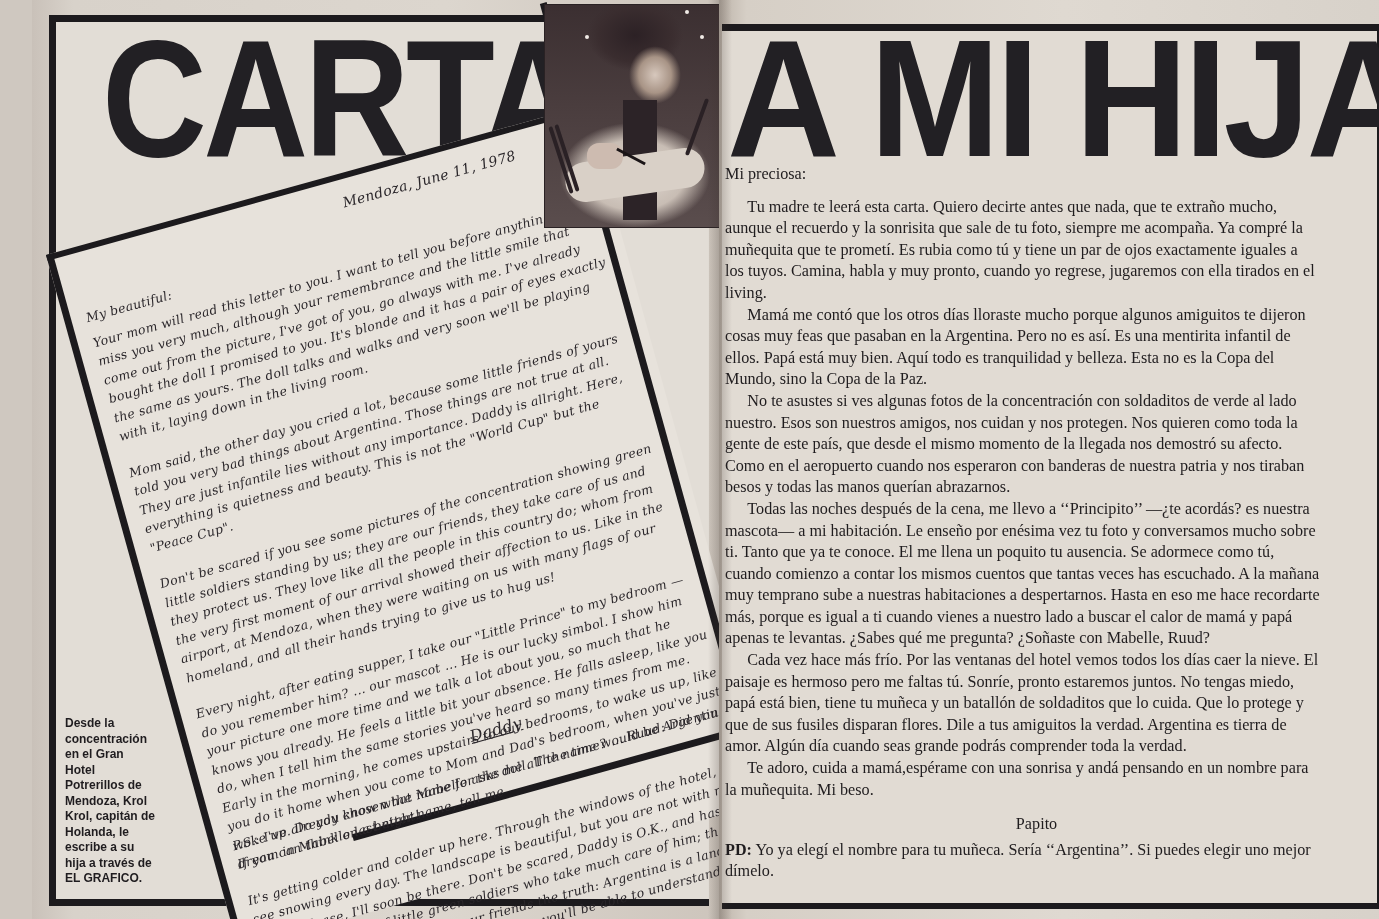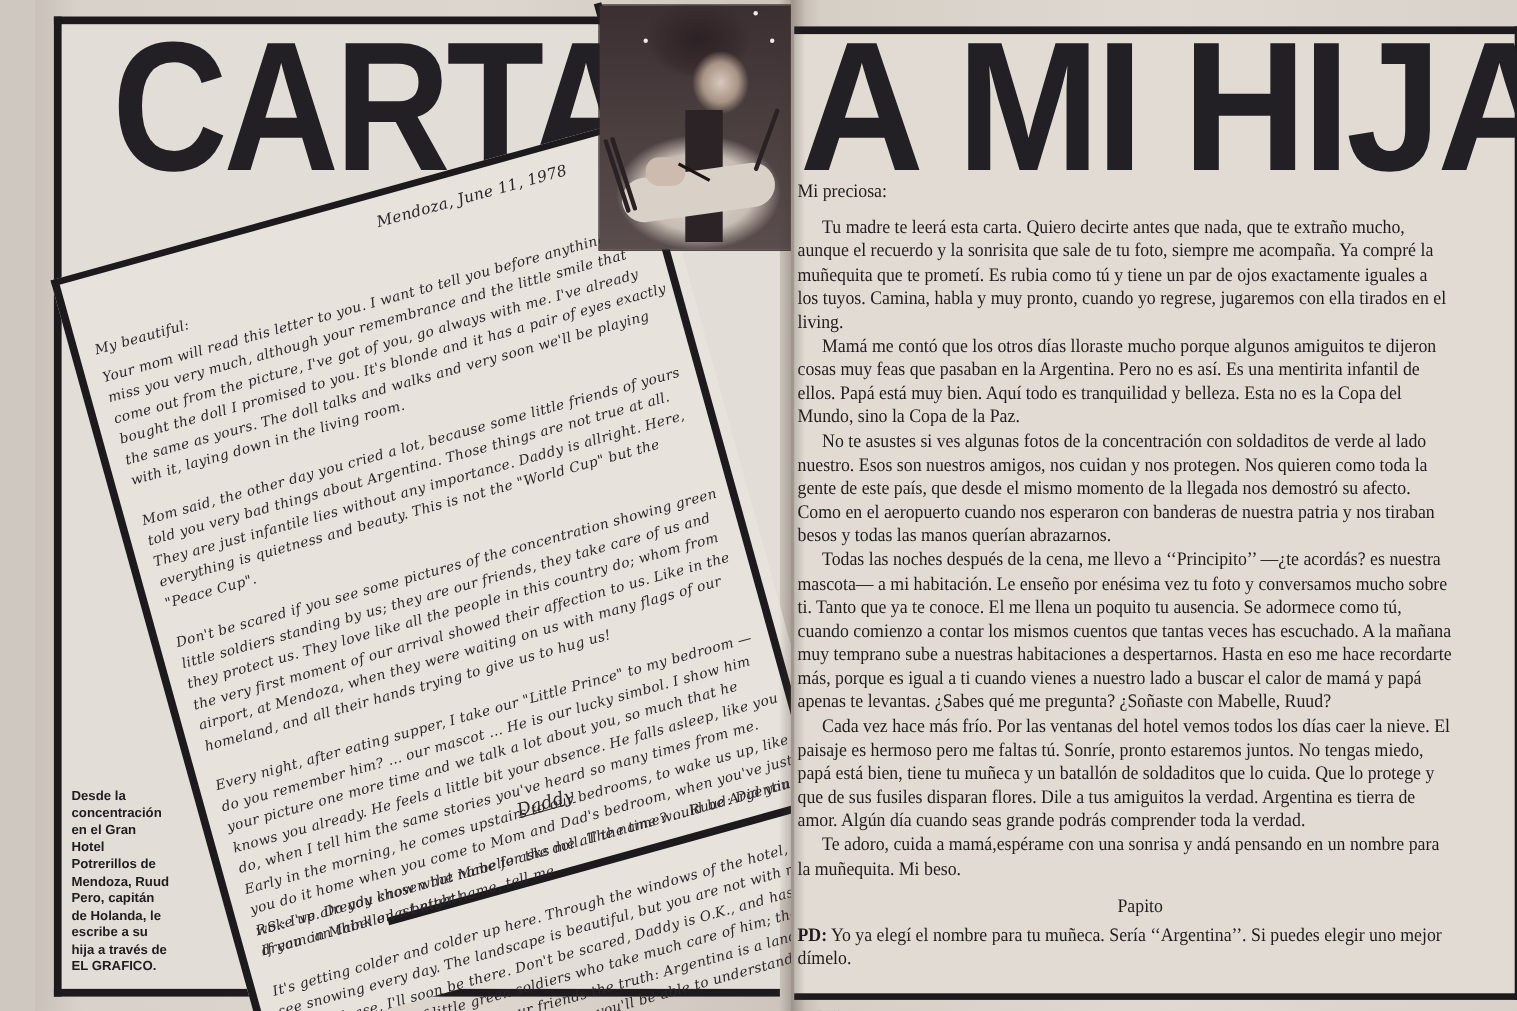--- a/index.html
+++ b/index.html
@@ -157,21 +157,21 @@
       <div class="hand"></div>
       <div class="pen"></div>
       <div class="stripe" style="left:14px;top:120px;height:70px;transform:rotate(-18deg);"></div>
       <div class="stripe" style="left:20px;top:118px;height:70px;transform:rotate(-18deg);"></div>
       <div class="stripe" style="left:150px;top:92px;height:60px;transform:rotate(20deg);"></div>
       <div class="sparkle" style="left:40px;top:30px;"></div>
       <div class="sparkle" style="left:155px;top:30px;"></div>
       <div class="sparkle" style="left:140px;top:5px;"></div>
     </div>
 
-    <div class="caption">Desde la concentración en el Gran Hotel Potrerillos de Mendoza, Ruud Pero, capitán de Holanda, le escribe a su hija a través de EL GRAFICO.</div>
+    <div class="caption">Desde la concentración en el Gran Hotel Potrerillos de Mendoza, Krol Krol, capitán de Holanda, le escribe a su hija a través de EL GRAFICO.</div>
   </div>
 
   <div class="page-right"></div>
   <div class="frame-right"></div>
   <div class="headline headline-hija">A MI HIJA</div>
 
   <div class="article">
     <p class="salutation" style="text-indent:0">Mi preciosa:</p>
     <p>Tu madre te leerá esta carta. Quiero decirte antes que nada, que te extraño mucho, aunque el recuerdo y la sonrisita que sale de tu foto, siempre me acompaña. Ya compré la muñequita que te prometí. Es rubia como tú y tiene un par de ojos exactamente iguales a los tuyos. Camina, habla y muy pronto, cuando yo regrese, jugaremos con ella tirados en el living.</p>
     <p>Mamá me contó que los otros días lloraste mucho porque algunos amiguitos te dijeron cosas muy feas que pasaban en la Argentina. Pero no es así. Es una mentirita infantil de ellos. Papá está muy bien. Aquí todo es tranquilidad y belleza. Esta no es la Copa del Mundo, sino la Copa de la Paz.</p>

